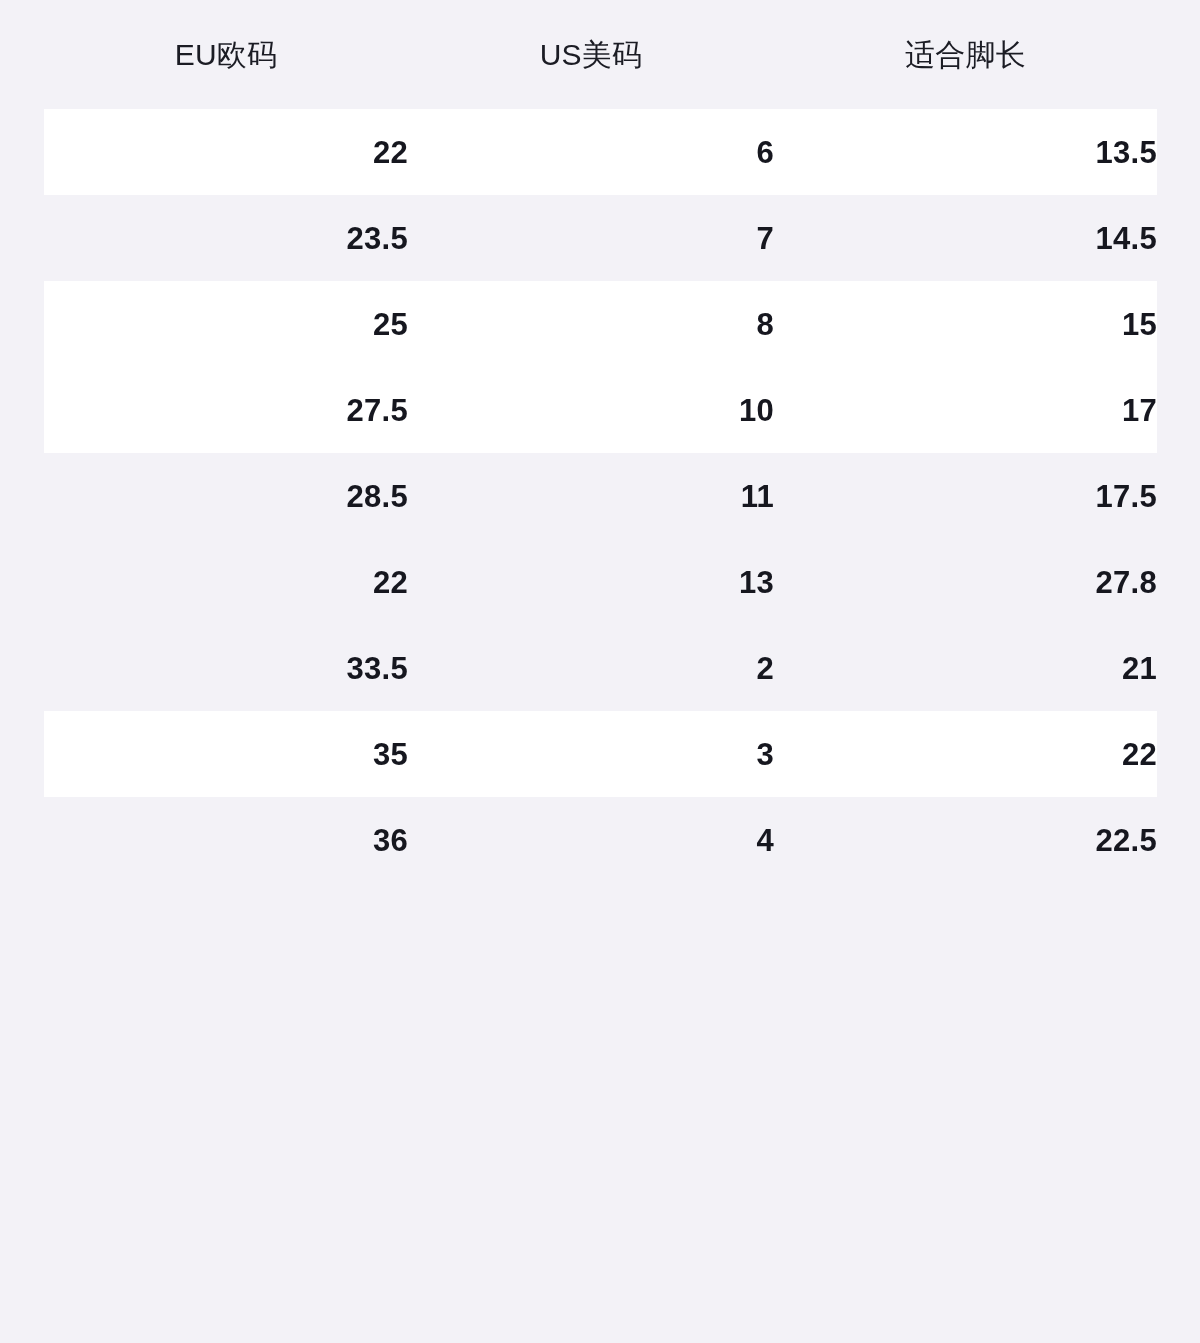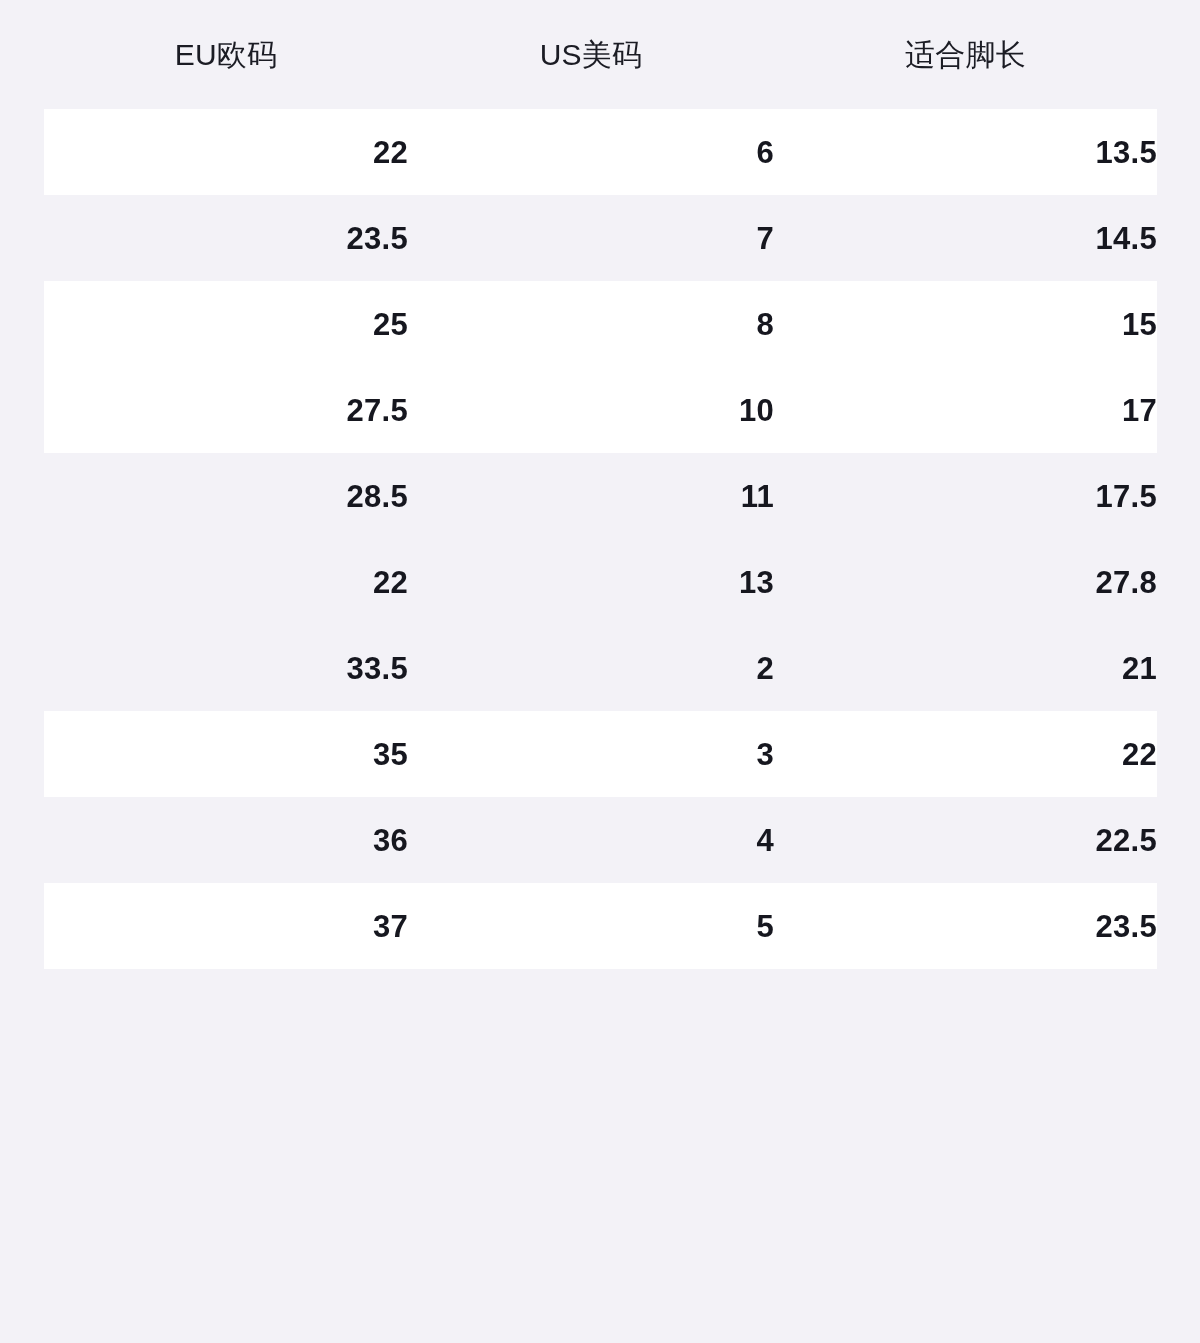--- a/index.html
+++ b/index.html
@@ -134,21 +134,16 @@
         <tr class="size-row row-odd">
           <td class="cell-eu">35</td>
           <td class="cell-us">3</td>
           <td class="cell-len">22</td>
         </tr>
         <tr class="size-row row-even">
           <td class="cell-eu">36</td>
           <td class="cell-us">4</td>
           <td class="cell-len">22.5</td>
         </tr>
-        <tr class="size-row row-odd">
-          <td class="cell-eu">37</td>
-          <td class="cell-us">5</td>
-          <td class="cell-len">23.5</td>
-        </tr>
       </tbody>
   </table>
 
 </div>
 
 </body></html>

